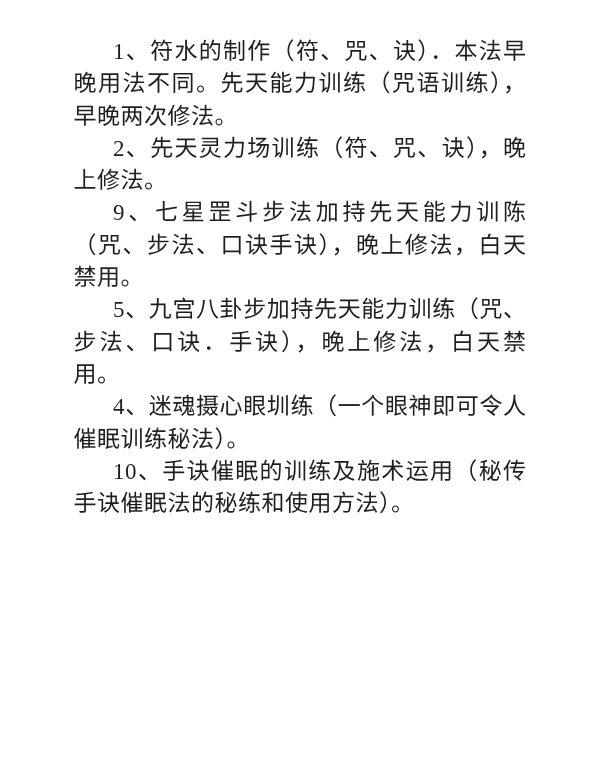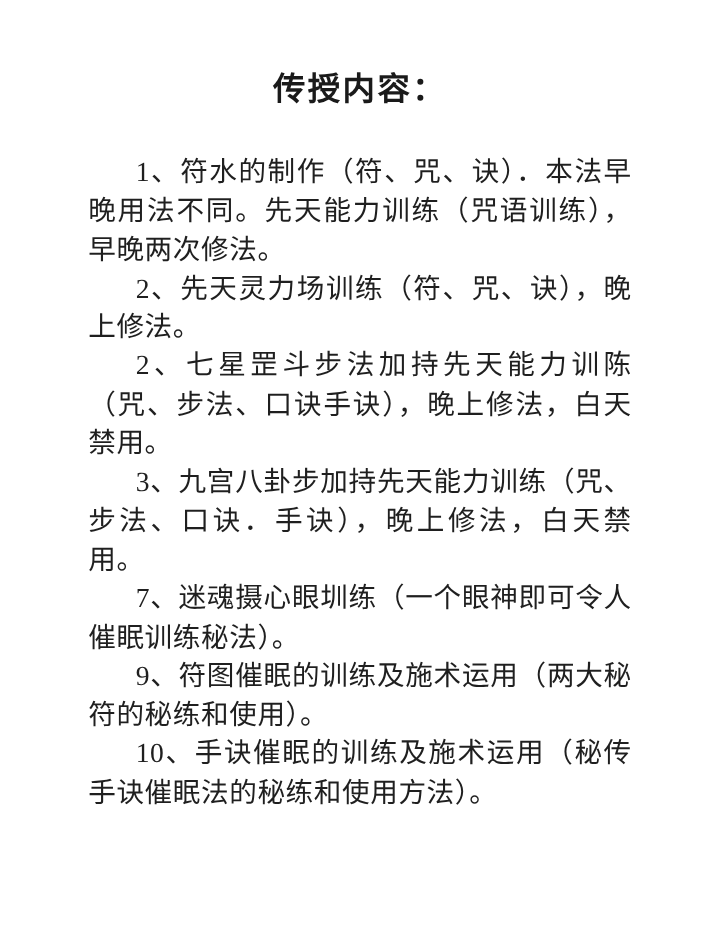--- a/index.html
+++ b/index.html
@@ -46,24 +46,22 @@
     padding: 0;
     text-indent: 1.72em;
     word-break: normal;
     line-break: strict;
   }
 </style>
 </head>
 <body>
 
 <div class="page">
-  <h1 class="title">传授内容：</h1>
 
   <div class="content">
     <p>1、符水的制作（符、咒、诀）．本法早晚用法不同。先天能力训练（咒语训练），早晚两次修法。</p>
     <p>2、先天灵力场训练（符、咒、诀），晚上修法。</p>
-    <p>2、七星罡斗步法加持先天能力训陈（咒、步法、口诀手诀），晚上修法，白天禁用。</p>
-    <p>3、九宫八卦步加持先天能力训练（咒、步法、口诀．手诀），晚上修法，白天禁用。</p>
-    <p>7、迷魂摄心眼圳练（一个眼神即可令人催眠训练秘法）。</p>
-    <p>9、符图催眠的训练及施术运用（两大秘符的秘练和使用）。</p>
+    <p>9、七星罡斗步法加持先天能力训陈（咒、步法、口诀手诀），晚上修法，白天禁用。</p>
+    <p>5、九宫八卦步加持先天能力训练（咒、步法、口诀．手诀），晚上修法，白天禁用。</p>
+    <p>4、迷魂摄心眼圳练（一个眼神即可令人催眠训练秘法）。</p>
     <p>10、手诀催眠的训练及施术运用（秘传手诀催眠法的秘练和使用方法）。</p>
   </div>
 </div>
 
 </body></html>

